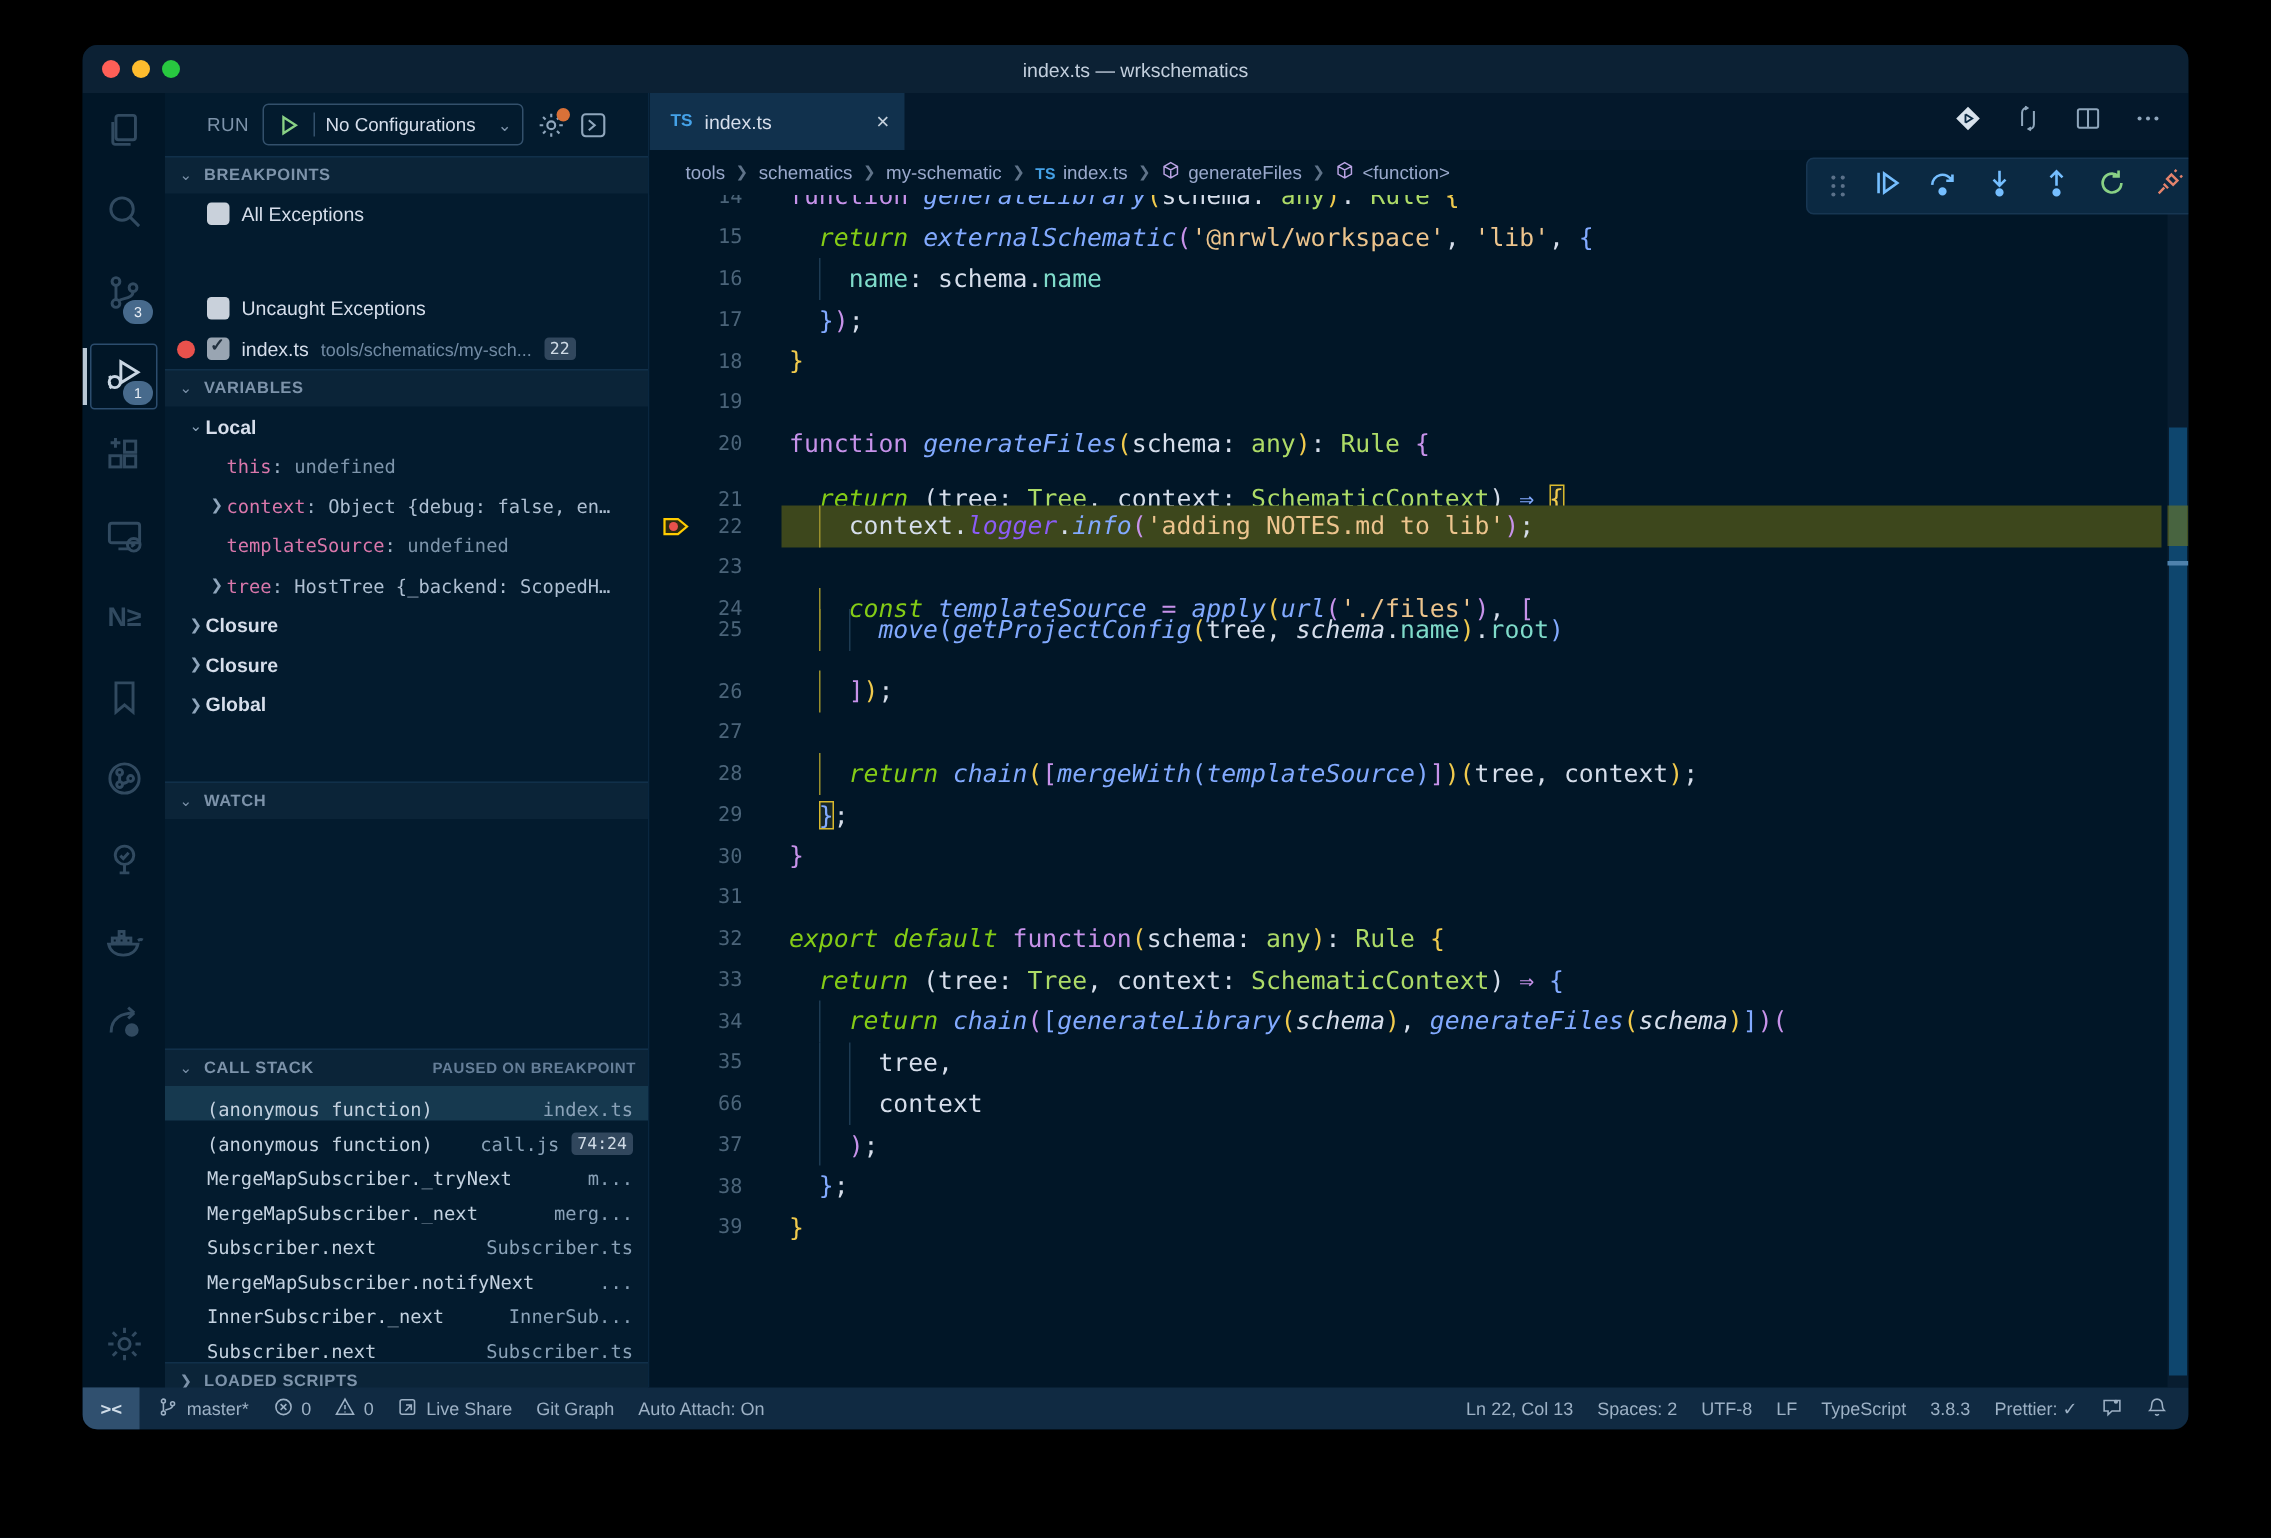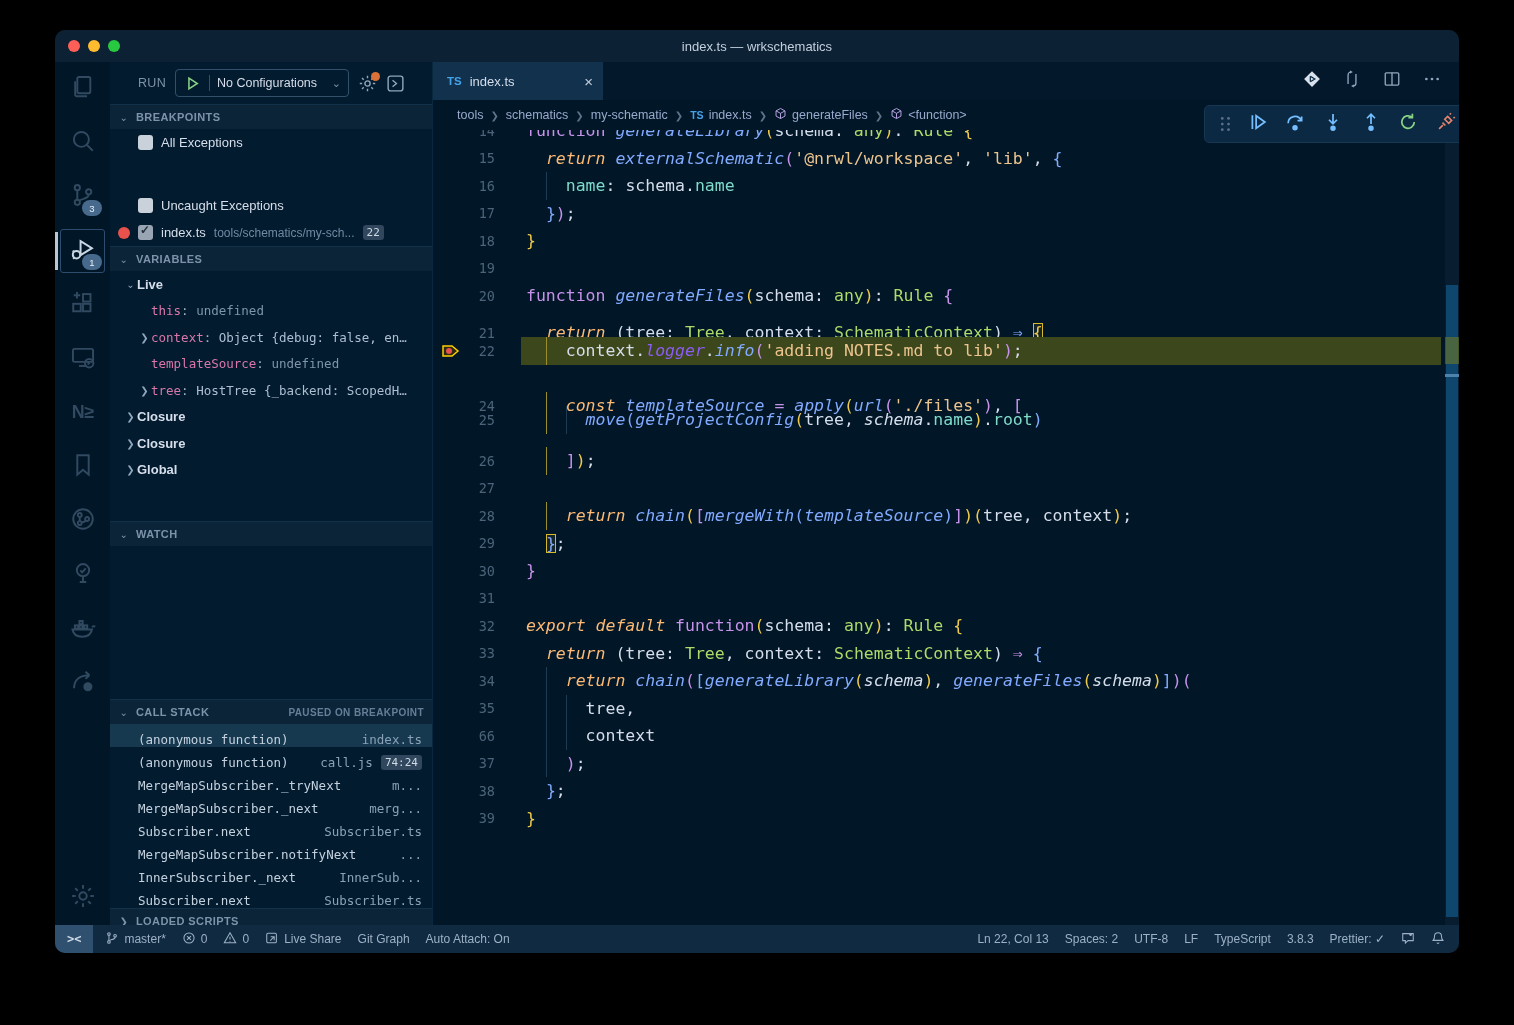--- a/index.html
+++ b/index.html
@@ -77,21 +77,21 @@
   .crumb svg{width:13px;height:13px;color:#b9a3e3;}
   
   .code{position:absolute;left:0;top:55px;right:0;bottom:0;}
   .code-line{position:absolute;left:0;right:0;height:27.5px;display:flex;align-items:center;}
   .cl-hl{position:absolute;left:88px;right:18px;top:0;bottom:0;background:#3d471c;}
   .gutter-icon{position:absolute;left:8px;width:20px;height:16px;}
   .lnum{position:absolute;left:22px;width:40px;text-align:right;color:#4b6479;font-family:"DejaVu Sans Mono",monospace;font-size:13.5px;}
   .ltext{position:absolute;left:93px;right:20px;font-family:"DejaVu Sans Mono",monospace;font-size:16.5px;white-space:pre;line-height:27.5px;}
   .guide{position:absolute;top:0;bottom:0;width:1px;background:#1d3b53;}
   .guide.y{background:#9a8f2c;}
-  .tk-k{color:#fdba74;font-style:italic}.tk-K{color:#c792ea}
+  .tk-k{color:#84cc16;font-style:italic}.tk-K{color:#c792ea}
   .tk-f{color:#82aaff;font-style:italic}.tk-s{color:#ecc48d}
   .tk-t{color:#addb67}.tk-p{color:#7fdbca}.tk-P{color:#8b5cf6;font-style:italic}
   .tk-w{color:#d6deeb}.tk-W{color:#d6deeb;font-style:italic}
   .tk-g{color:#f0ca4d}.tk-m{color:#c792ea}.tk-b{color:#82aaff}
   .match{outline:1px solid #d8b92e;outline-offset:-1px;background:rgba(216,185,46,.10);}
   
   .dbg-toolbar{position:absolute;left:771px;top:43px;width:252px;height:36px;background:#0b2942;border:1px solid #173652;
     border-radius:5px;display:flex;align-items:center;justify-content:space-between;padding:0 8px;z-index:9;}
   .dbg-btn{width:26px;height:26px;display:flex;align-items:center;justify-content:center;cursor:pointer;}
   .dbg-btn svg{width:20px;height:20px;}
@@ -268,21 +268,21 @@
             <span class="bp-file">index.ts</span>
             <span class="bp-detail">tools/schematics/my-sch...</span>
             <span class="badge">22</span>
           </div>
           <div class="section-header">
             <span class="hchev">⌄</span>
             <span>VARIABLES</span>
           </div>
           <div class="var-row" style="padding-left: 14px;">
             <span class="var-chev">⌄</span>
-            <span class="var-scope">Live</span>
+            <span class="var-scope">Local</span>
           </div>
           <div class="var-row" style="padding-left: 28px;">
             <span class="var-chev"></span>
             <span class="mono"><span class="var-name">this</span><span class="var-colon">: </span><span class="var-val dim">undefined</span></span>
           </div>
           <div class="var-row" style="padding-left: 28px;">
             <span class="var-chev">❯</span>
             <span class="mono"><span class="var-name">context</span><span class="var-colon">: </span><span class="var-val">Object {debug: false, en…</span></span>
           </div>
           <div class="var-row" style="padding-left: 28px;">
@@ -507,20 +507,24 @@
             <span class="ltext"><span class="tk-w">  </span><span class="tk-k">return</span><span class="tk-w"> (</span><span class="tk-w">tree</span><span class="tk-w">: </span><span class="tk-t">Tree</span><span class="tk-w">, </span><span class="tk-w">context</span><span class="tk-w">: </span><span class="tk-t">SchematicContext</span><span class="tk-w">) </span><span class="tk-b">⇒</span><span class="tk-w"> </span><span class="tk-g match">{</span></span>
           </div>
           <div class="code-line" style="top: 220px;">
             <span class="cl-hl"></span>
             <svg class="gutter-icon" viewBox="0 0 20 16">
               <path d="M2 3 h9 l6 5 -6 5 H2 Z" fill="#2b2b10" stroke="#ffcc00" stroke-width="1.5"></path>
               <circle cx="8" cy="8" r="3" fill="#e8514c"></circle>
             </svg>
             <span class="lnum">22</span>
             <span class="ltext"><span class="guide y" style="left:2ch"></span><span class="tk-w">    </span><span class="tk-w">context</span><span class="tk-w">.</span><span class="tk-P">logger</span><span class="tk-w">.</span><span class="tk-f">info</span><span class="tk-m">(</span><span class="tk-s">'adding NOTES.md to lib'</span><span class="tk-m">)</span><span class="tk-w">;</span></span>
+          </div>
+          <div class="code-line" style="top: 247.5px;">
+            <span class="lnum">23</span>
+            <span class="ltext"><span class="guide y" style="left:2ch"></span></span>
           </div>
           <div class="code-line" style="top: 275px;">
             <span class="lnum">24</span>
             <span class="ltext"><span class="guide y" style="left:2ch"></span><span class="tk-w">    </span><span class="tk-k">const</span><span class="tk-w"> </span><span class="tk-f">templateSource</span><span class="tk-w"> </span><span class="tk-m">=</span><span class="tk-w"> </span><span class="tk-f">apply</span><span class="tk-g">(</span><span class="tk-f">url</span><span class="tk-m">(</span><span class="tk-s">'./files'</span><span class="tk-m">)</span><span class="tk-w">, </span><span class="tk-m">[</span></span>
           </div>
           <div class="code-line" style="top: 289px;">
             <span class="lnum">25</span>
             <span class="ltext"><span class="guide y" style="left:2ch"></span><span class="guide" style="left:4ch"></span><span class="tk-w">      </span><span class="tk-f">move</span><span class="tk-b">(</span><span class="tk-f">getProjectConfig</span><span class="tk-g">(</span><span class="tk-w">tree</span><span class="tk-w">, </span><span class="tk-W">schema</span><span class="tk-w">.</span><span class="tk-p">name</span><span class="tk-g">)</span><span class="tk-w">.</span><span class="tk-p">root</span><span class="tk-b">)</span></span>
           </div>
           <div class="code-line" style="top: 330px;">

